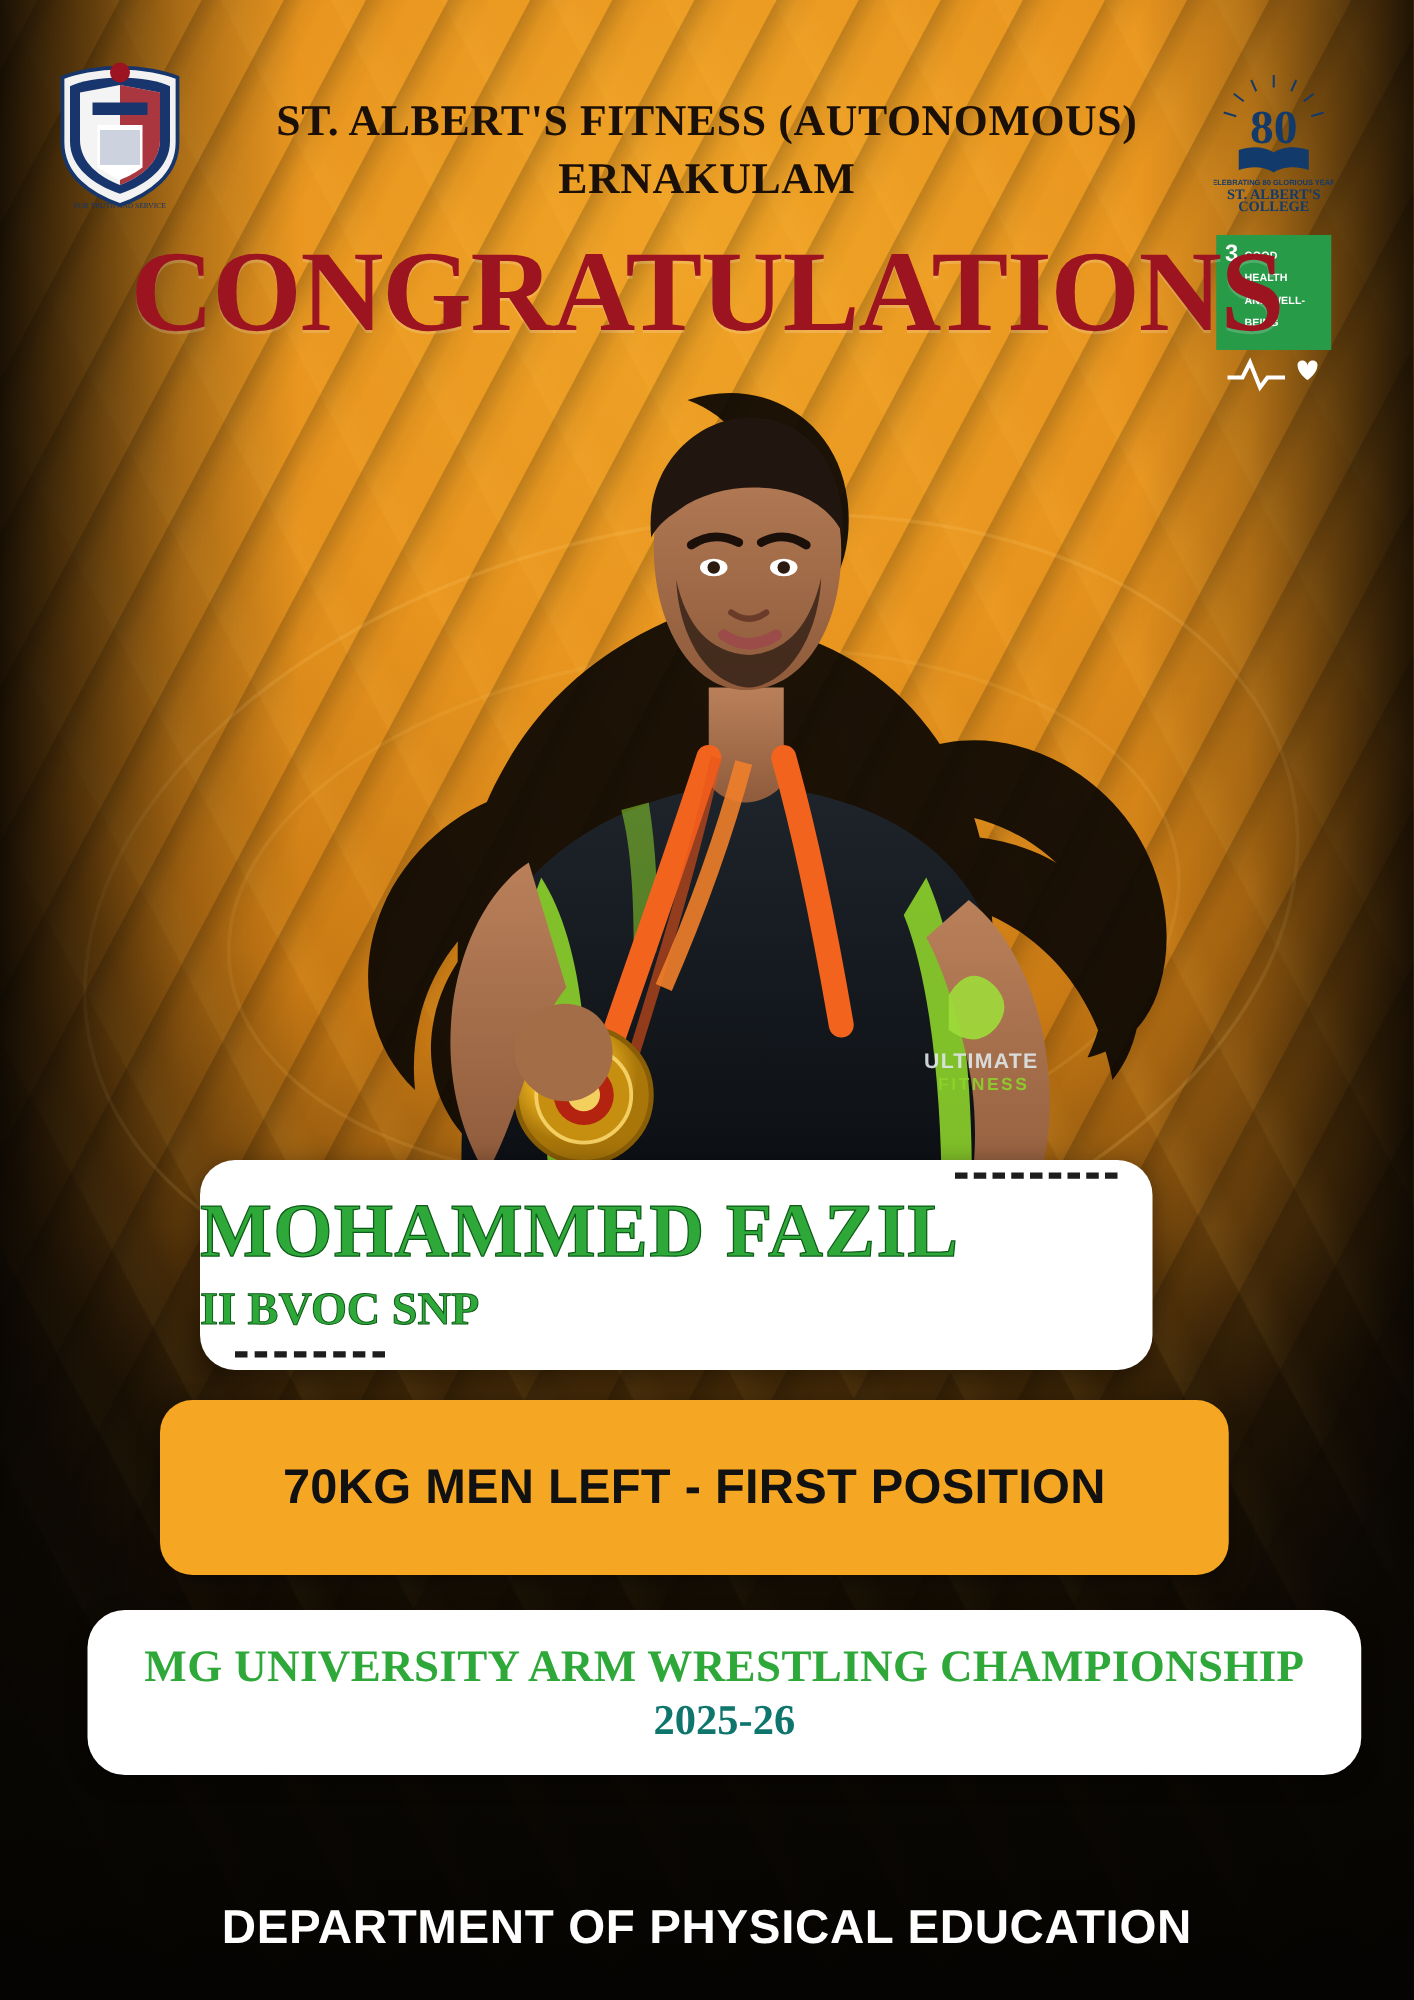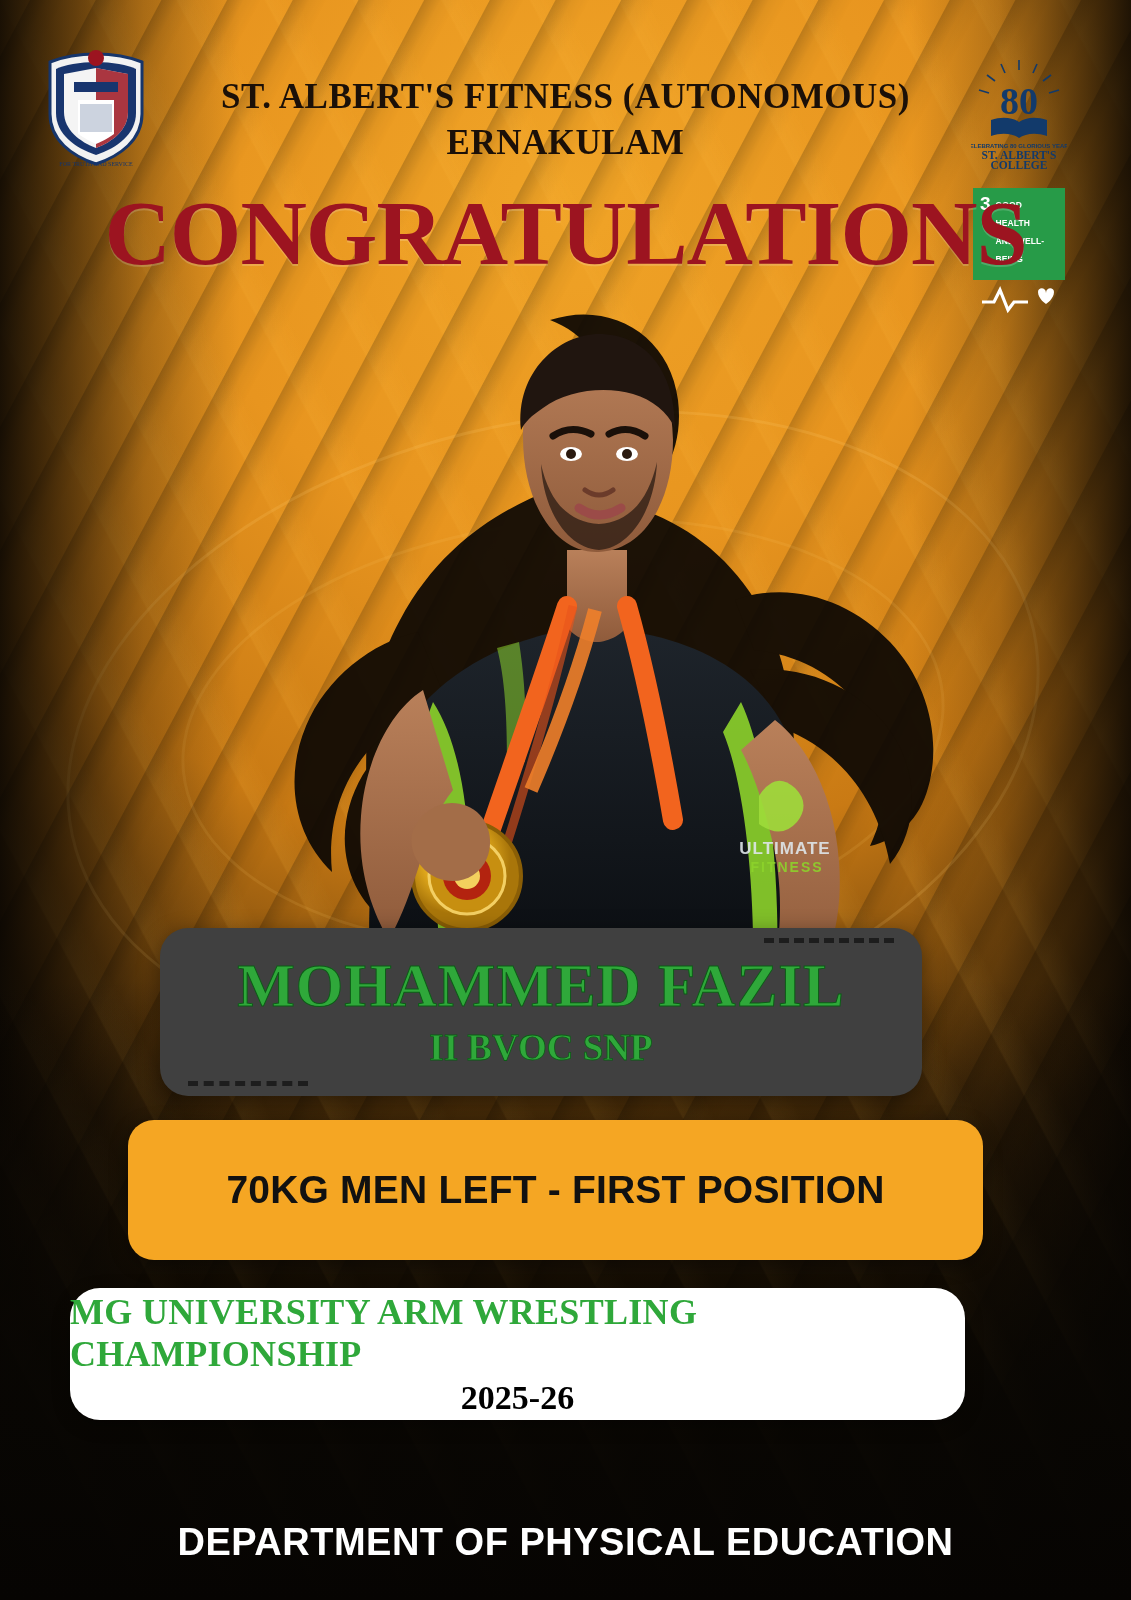--- a/index.html
+++ b/index.html
@@ -155,27 +155,27 @@
     position: absolute;
     left: 175px; top: 250px;
     width: 790px; height: 730px;
   }
 
   
   .name-plate {
     position: absolute;
     left: 160px; top: 928px;
     width: 762px; height: 168px;
-    background: #404040;
+    background: #ffffff;
     border-radius: 28px;
     box-shadow: 0 6px 22px rgba(0,0,0,0.45);
     display: flex;
     flex-direction: column;
     justify-content: center;
-    align-items: center;
+    align-items: flex-start;
   }
   .name-plate .dash-top {
     position: absolute;
     right: 28px; top: 10px;
     width: 130px; height: 0;
     border-top: 5px dashed #1d1d1d;
   }
   .name-plate .dash-bot {
     position: absolute;
     left: 28px; bottom: 10px;
@@ -219,41 +219,41 @@
     font-weight: bold;
     font-size: 39px;
     color: #111111;
     letter-spacing: .2px;
   }
 
   
   .event-box {
     position: absolute;
     left: 70px; top: 1288px;
-    width: 895px; height: 132px;
+    width: 1019px; height: 132px;
     background: #ffffff;
     border-radius: 30px;
     display: flex;
     flex-direction: column;
     justify-content: center;
     align-items: center;
     box-shadow: 0 5px 18px rgba(0,0,0,0.3);
   }
   .event-line1 {
     font-family: "Liberation Serif", serif;
     font-weight: bold;
     font-size: 36px;
     color: #2fa83a;
     letter-spacing: .3px;
   }
   .event-line2 {
     font-family: "Liberation Serif", serif;
     font-weight: bold;
     font-size: 34px;
-    color: #000000;
+    color: #0f766e;
     margin-top: 4px;
     text-align: center;
   }
 
   
   .footer {
     position: absolute;
     left: 0; right: 0; bottom: 36px;
     text-align: center;
     font-family: "Liberation Sans", sans-serif;

